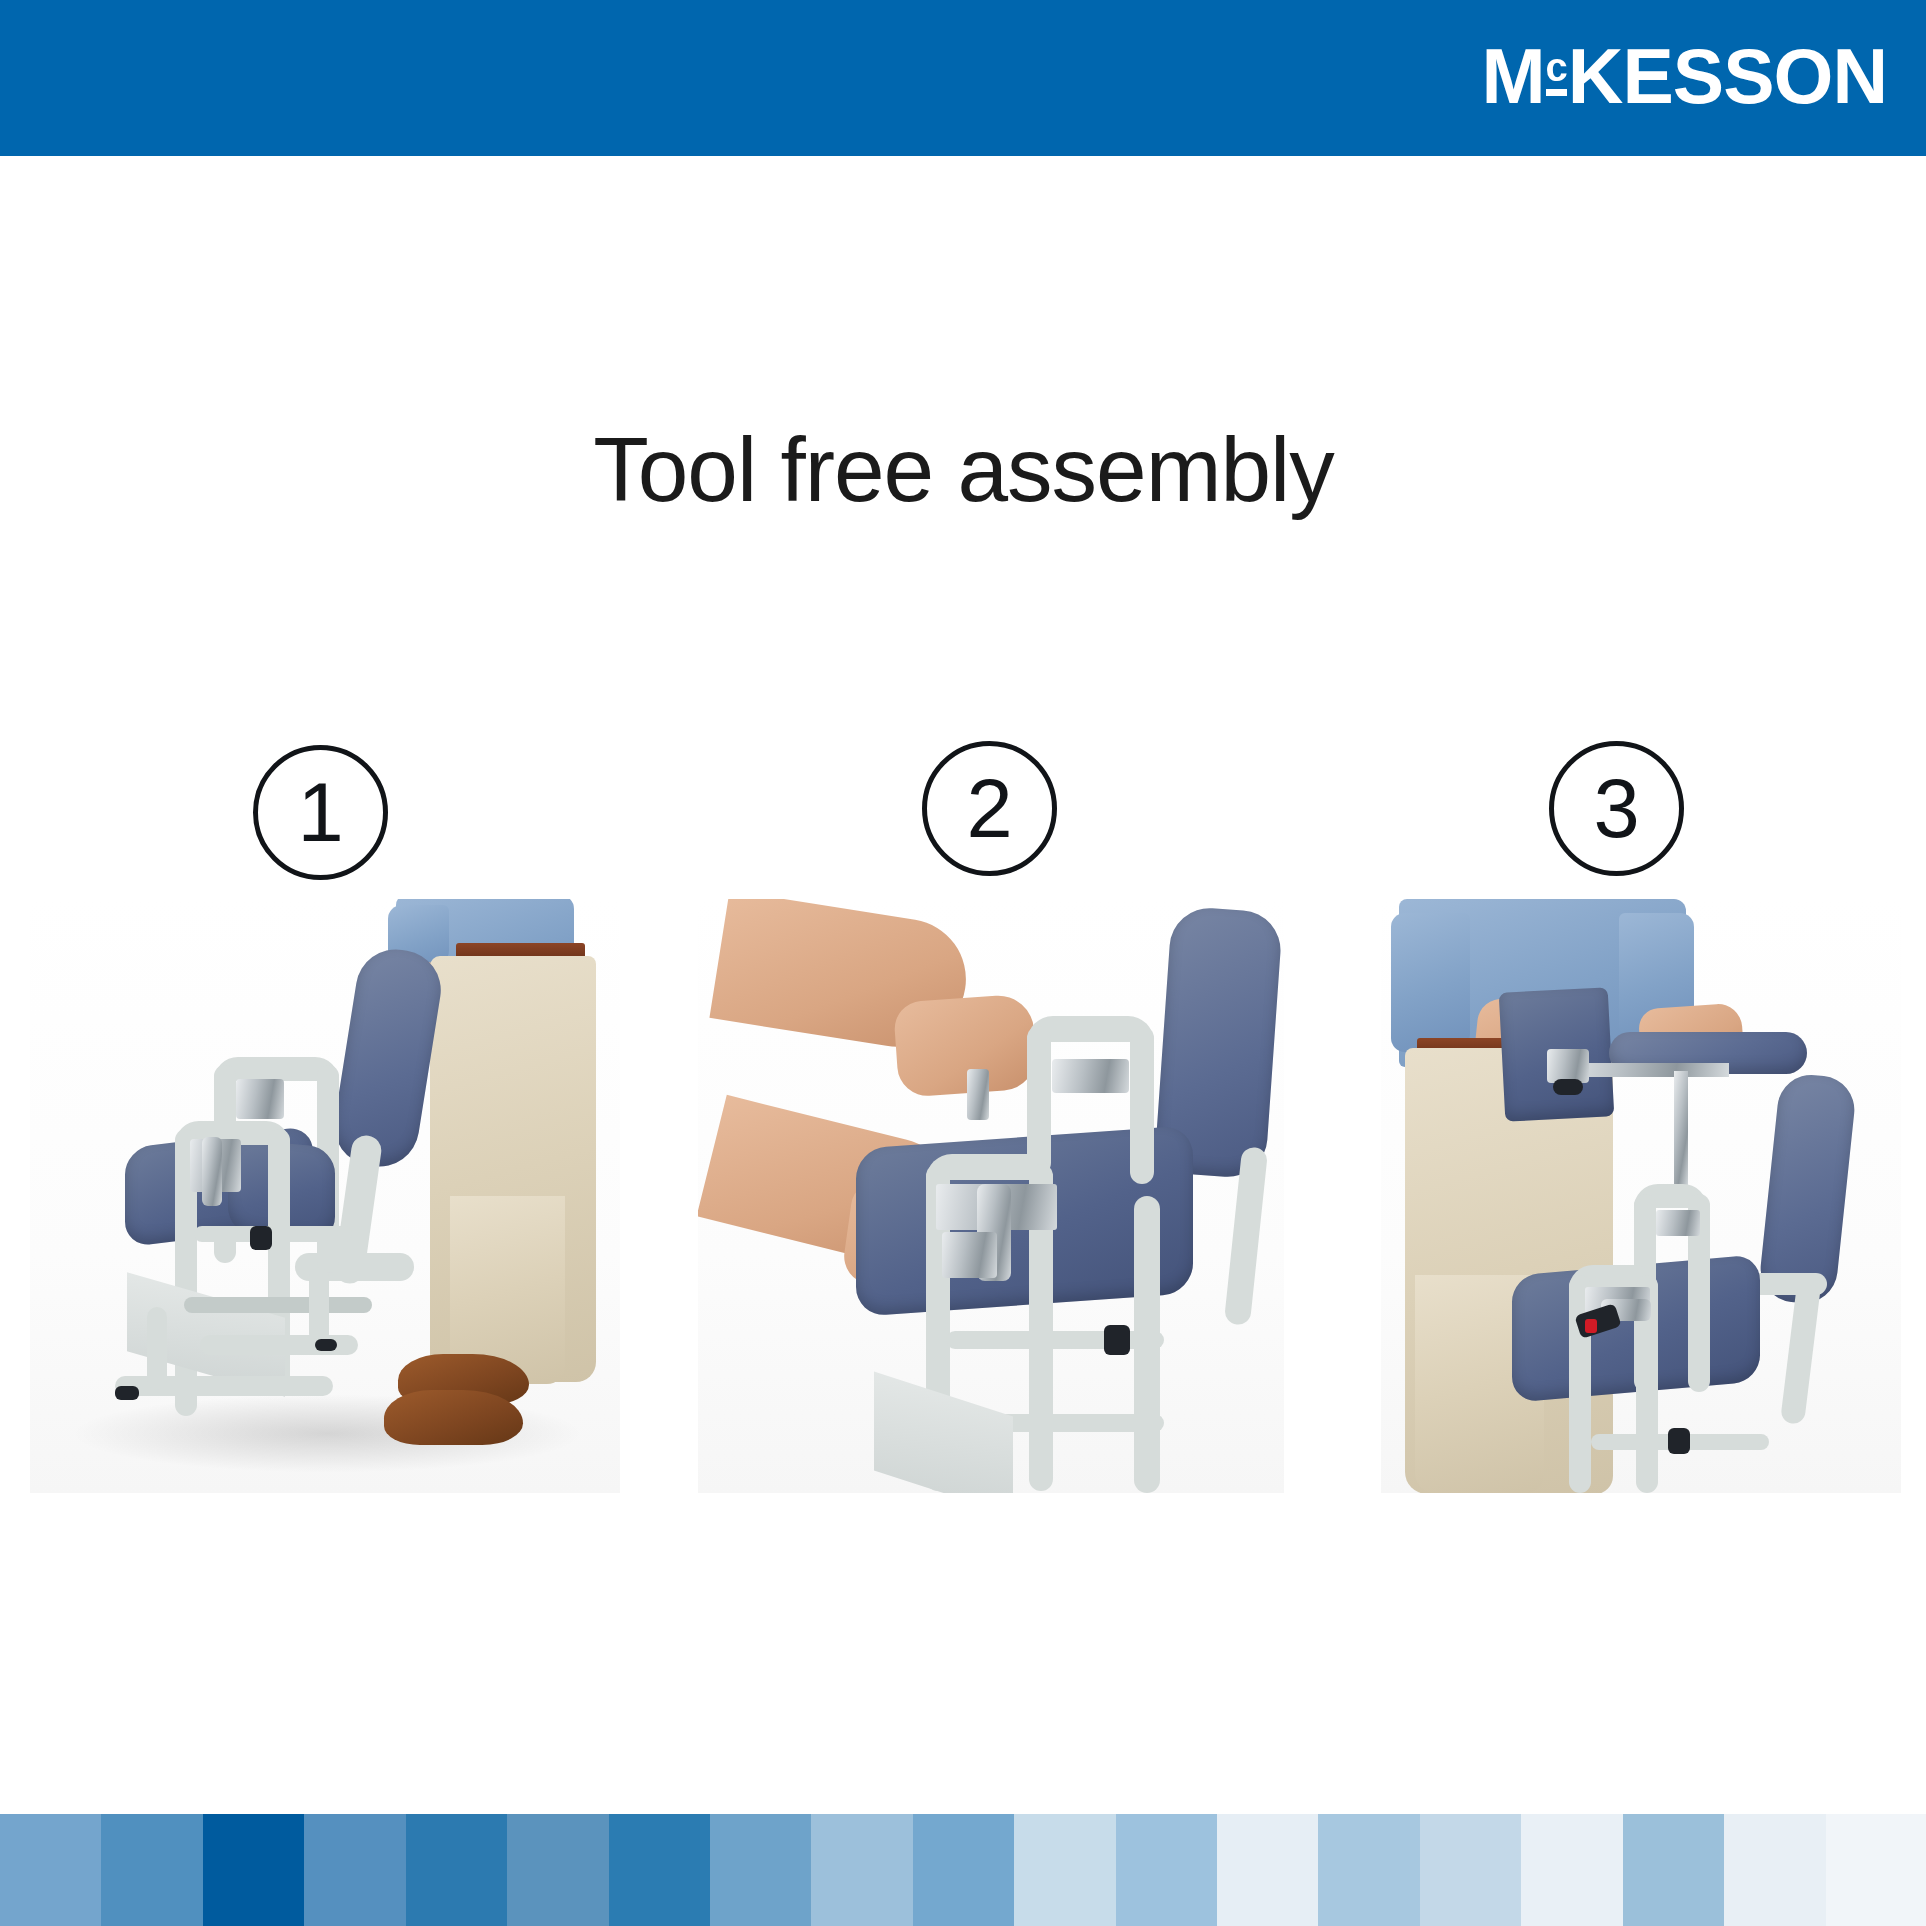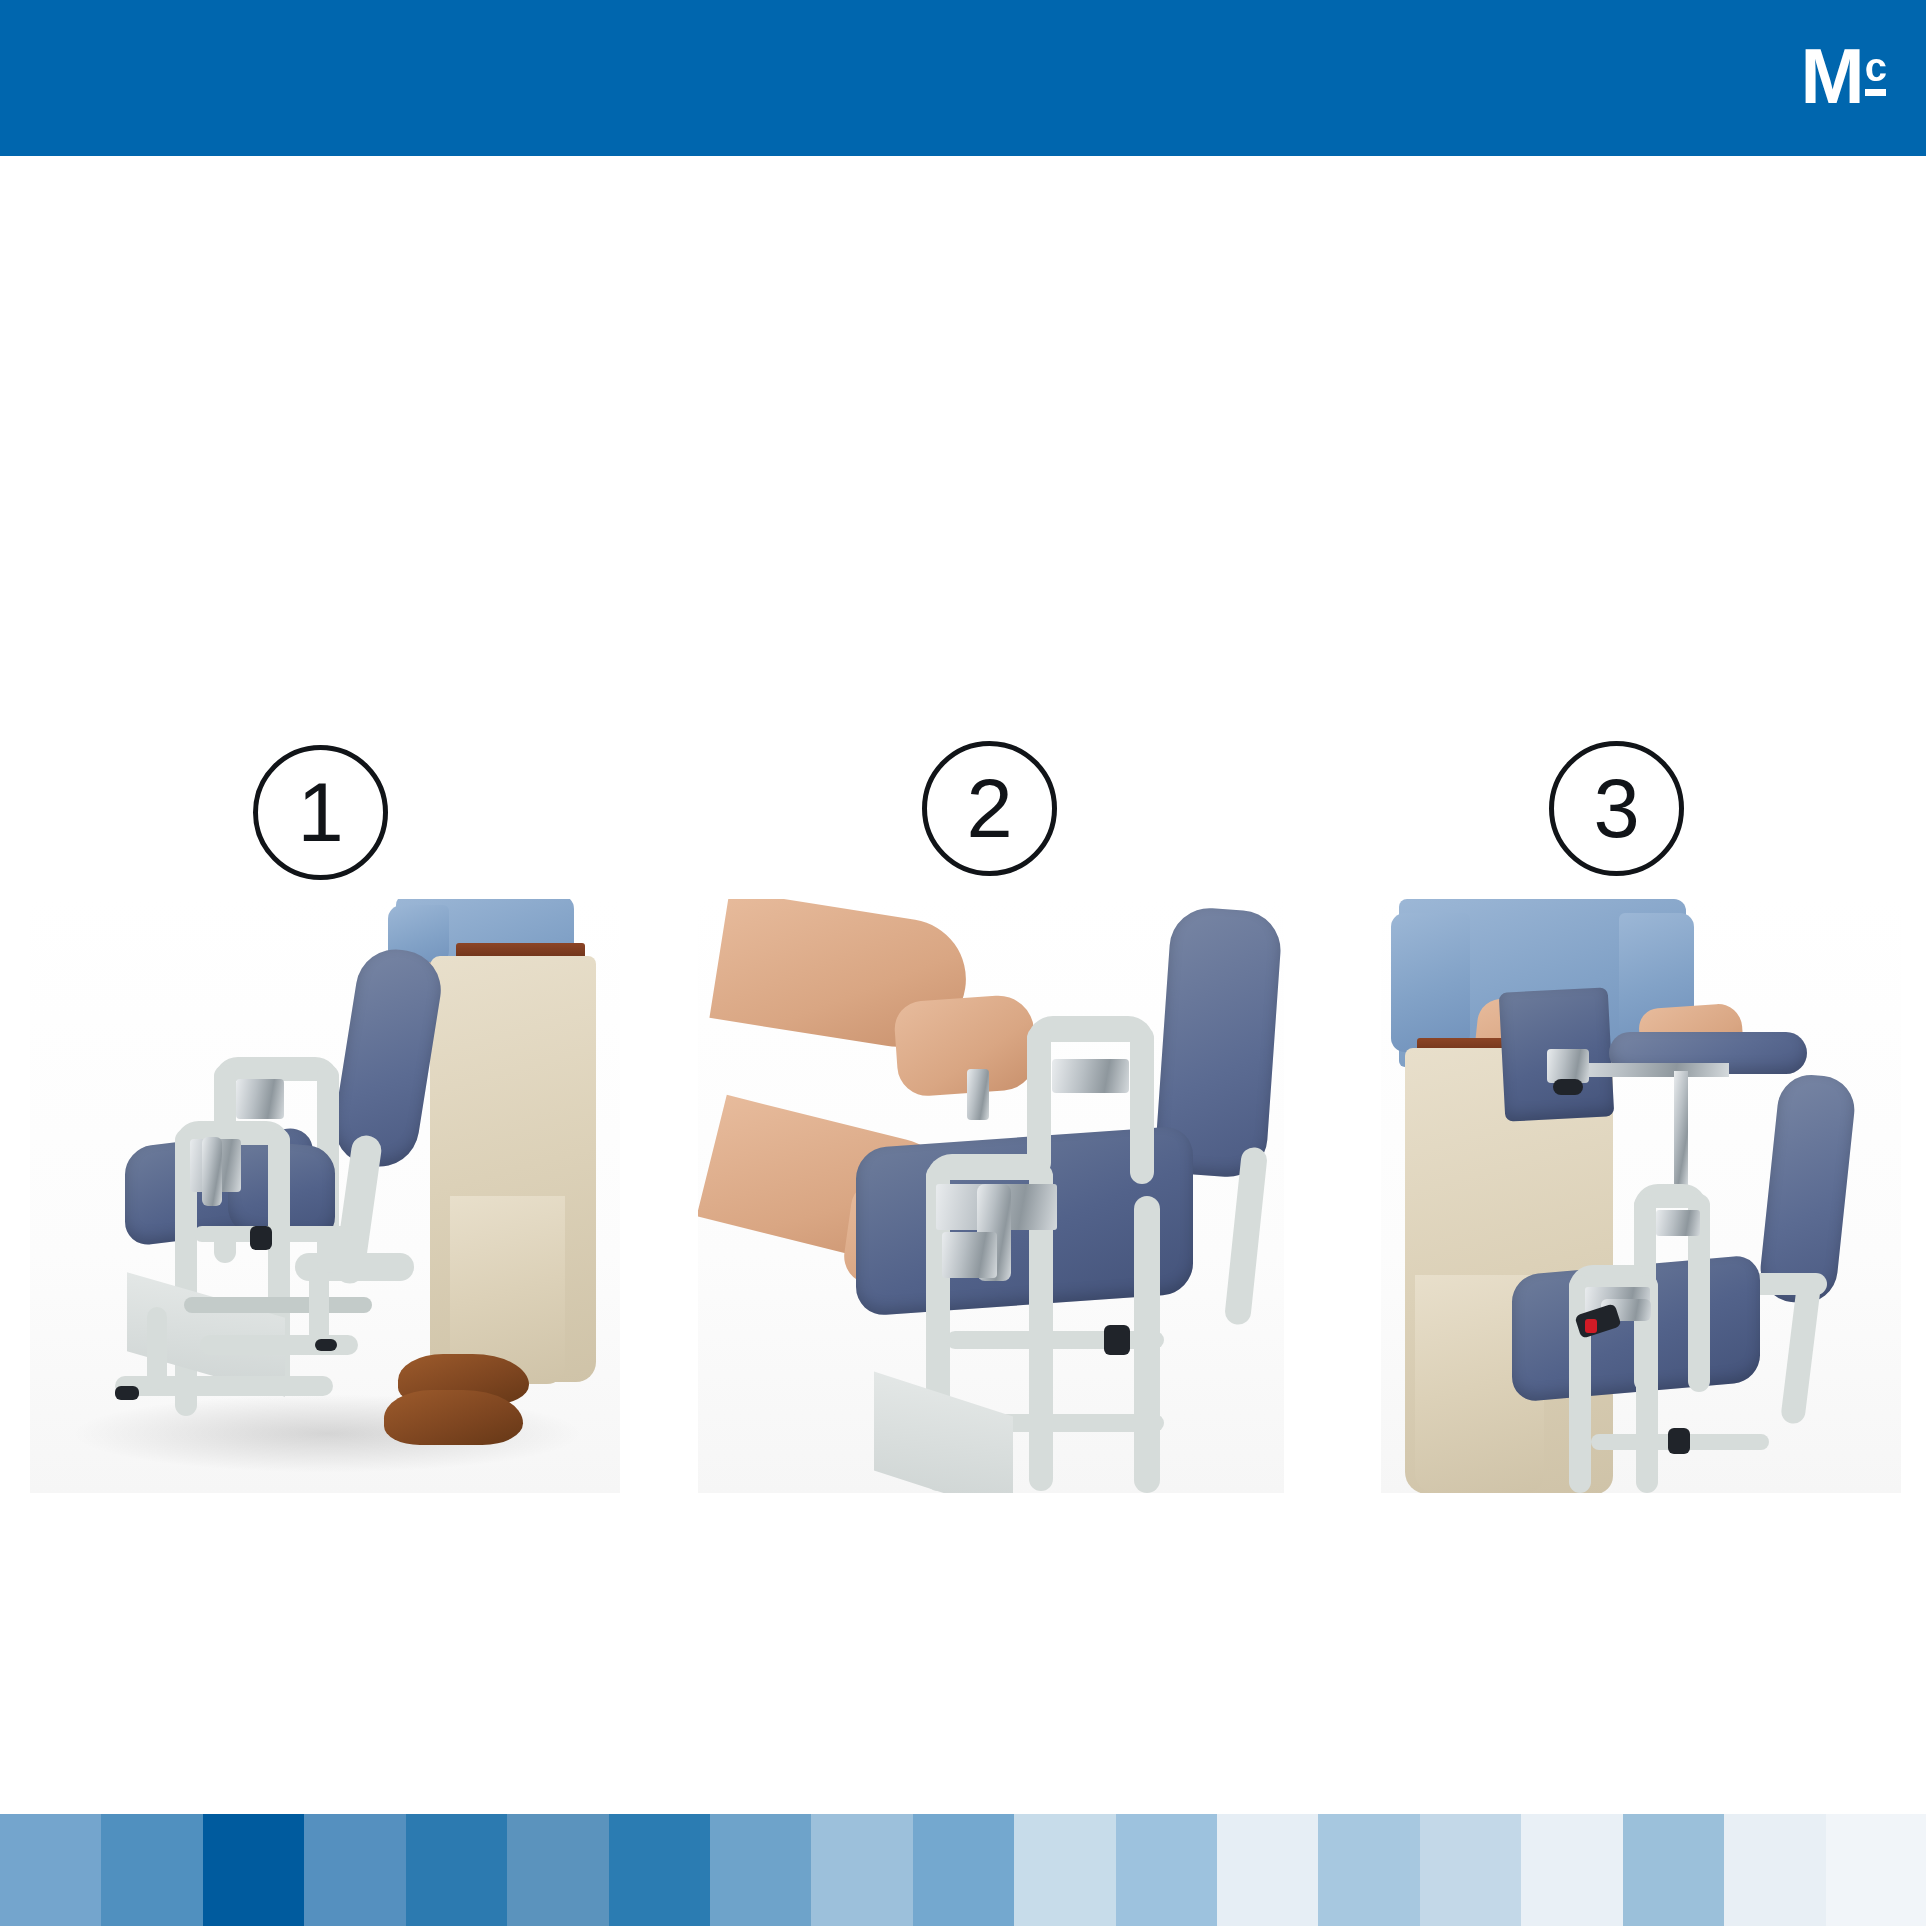--- a/index.html
+++ b/index.html
@@ -110,23 +110,25 @@
 </style>
 </head>
 <body>
 
 <div class="page">
 
   <div class="header" style="background: rgb(0, 102, 174);">
     <div class="logo">
       <span class="lg-m">M</span>
       <span class="lg-c">c</span>
+      <span class="lg-rest">KESSON</span>
     </div>
   </div>
 
+  <div class="title" style="color: rgb(27, 27, 27);">Tool free assembly</div>
 
   <div class="steps">
 
     <div class="step step-1">
       <div class="badge-row">
         <div class="badge">1</div>
       </div>
       <div class="photo">
         <div class="bg-sweep"></div>
         <div class="shadow" style="left:40px;top:495px;width:515px;height:79px;"></div>

